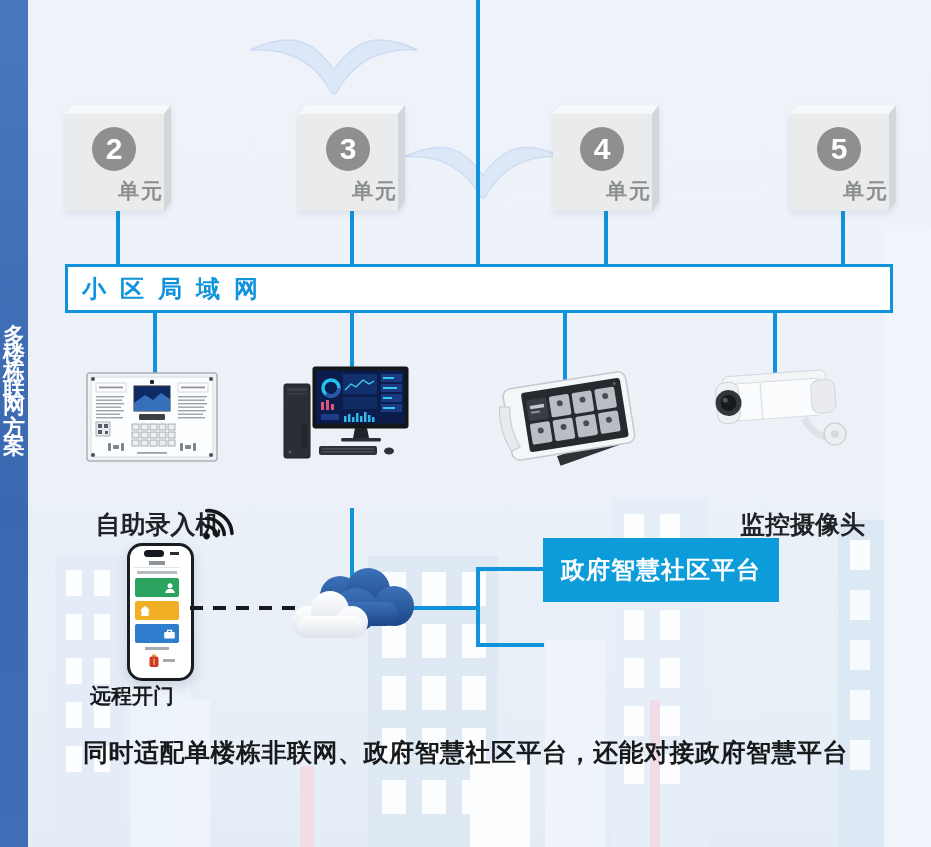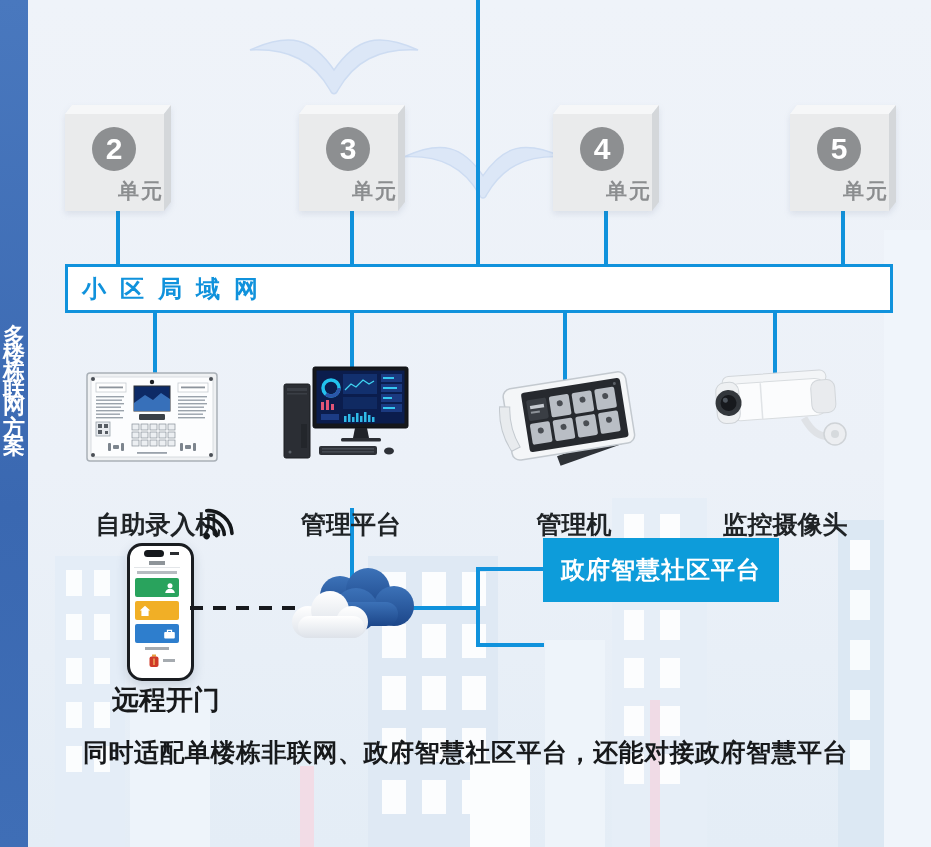--- a/index.html
+++ b/index.html
@@ -318,23 +318,21 @@
       <circle cx="21" cy="31.5" r="13" fill="#33373c"></circle>
       <circle cx="21" cy="31.5" r="8" fill="#17191d"></circle>
       <circle cx="18" cy="28.5" r="2.5" fill="#4d545c"></circle>
     </g>
     <path d="M96,50 C104,64 112,70 124,68" stroke="#dfe2e6" stroke-width="7" fill="none"></path>
     <circle cx="127" cy="66" r="11" fill="#eceef1" stroke="#cfd3d7" stroke-width="1.5"></circle>
     <circle cx="127" cy="66" r="4" fill="#d6dadd"></circle>
   </svg>
 
   <div class="dlabel" style="left:88px;width:140px;">自助录入机</div>
-  <div class="dlabel" style="left:281px;width:140px;">管理平台</div>
-  <div class="dlabel" style="left:504px;width:140px;">管理机</div>
-  <div class="dlabel" style="left:705px;width:160px;">监控摄像头</div>
+  <div class="dlabel" style="left:705px;width:160px;text-align:right;">监控摄像头</div>
 
   <svg class="abs z3" style="left:194px;top:508px;transform:rotate(42deg);" width="40" height="40" viewBox="0 0 40 40">
     <circle cx="20" cy="31" r="3.2" fill="#14171a"></circle>
     <path d="M13,24 a10,10 0 0 1 14,0" fill="none" stroke="#14171a" stroke-width="3.6" stroke-linecap="round"></path>
     <path d="M8,18 a17,17 0 0 1 24,0" fill="none" stroke="#14171a" stroke-width="3.6" stroke-linecap="round"></path>
     <path d="M3,12 a24,24 0 0 1 34,0" fill="none" stroke="#14171a" stroke-width="3.6" stroke-linecap="round"></path>
   </svg>
 
   <div id="phone">
     <div class="island"></div>
@@ -360,21 +358,21 @@
         </svg>
     </div>
     <div class="tline" style="left:15px;top:101px;width:24px;height:3px;background:#a6abb0;"></div>
     <svg class="badge" width="14" height="15" viewBox="0 0 14 15">
         <rect x="5" y="0.5" width="4" height="2.2" fill="#e8a23c"></rect>
         <rect x="2.5" y="2.6" width="9" height="10.5" rx="2" fill="#cf3a28"></rect>
         <rect x="6.4" y="4.5" width="1.2" height="6.5" fill="#f3c46a"></rect>
       </svg>
     <div class="tline" style="left:33px;top:113px;width:12px;height:2.5px;background:#a6abb0;"></div>
   </div>
-  <div class="abs z3" style="left:90px;top:682px;width:130px;text-align:right;color:#17191b;font-size:27px;font-weight:bold;">远程开门</div>
+  <div class="abs z3" style="left:90px;top:682px;width:130px;text-align:left;color:#17191b;font-size:21px;font-weight:bold;">远程开门</div>
 
   <svg class="abs z3" style="left:190px;top:605px;" width="112" height="6" viewBox="0 0 112 6">
     <line x1="0" y1="3" x2="112" y2="3" stroke="#17191d" stroke-width="3.8" stroke-dasharray="13 10"></line>
   </svg>
 
   <svg class="abs z3" style="left:282px;top:568px;" width="142" height="78" viewBox="0 0 142 78">
     <defs>
       <linearGradient id="cg" x1="0" y1="0" x2="0" y2="1">
         <stop offset="0" stop-color="#3c72b8"></stop>
           <stop offset="1" stop-color="#1c4689"></stop>

